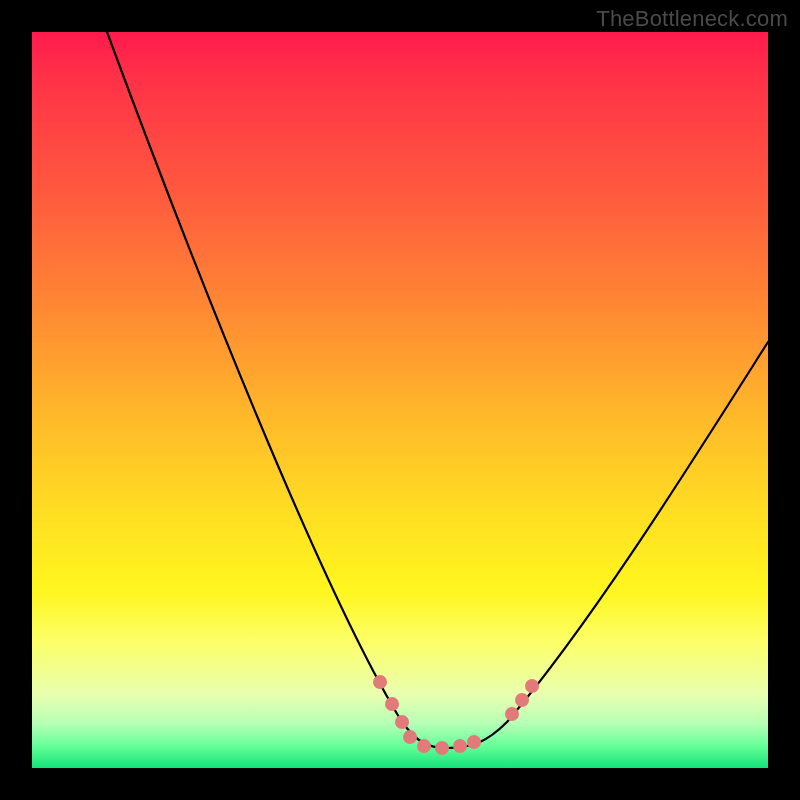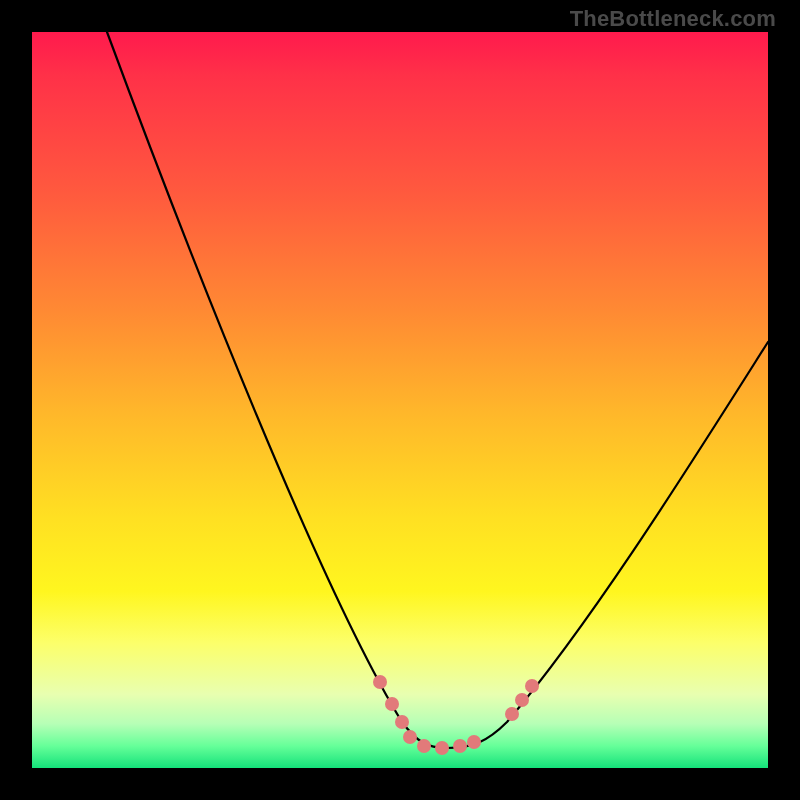--- a/index.html
+++ b/index.html
@@ -58,25 +58,25 @@
     stroke-linecap: round;
     stroke-linejoin: round;
   }
   .marker {
     fill: #e27a7a;
     stroke: none;
   }
   .watermark {
     position: absolute;
     top: 6px;
-    right: 24px;
+    right: 12px;
     color: #4a4a4a;
     font-size: 22px;
     letter-spacing: 0.2px;
-    font-weight: 700;
+    font-weight: 400;
   }
 </style>
 </head>
 <body>
 
 <div class="frame">
 
   <div class="watermark">TheBottleneck.com</div>
 
   <div class="plot-area">

